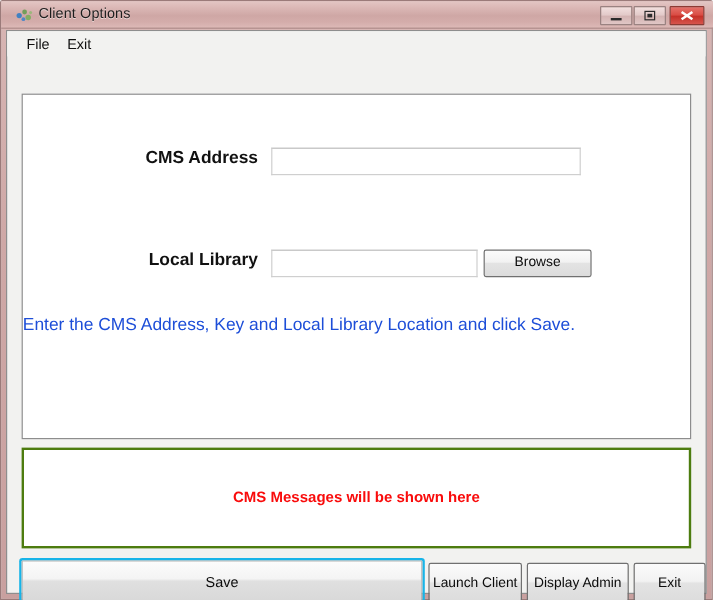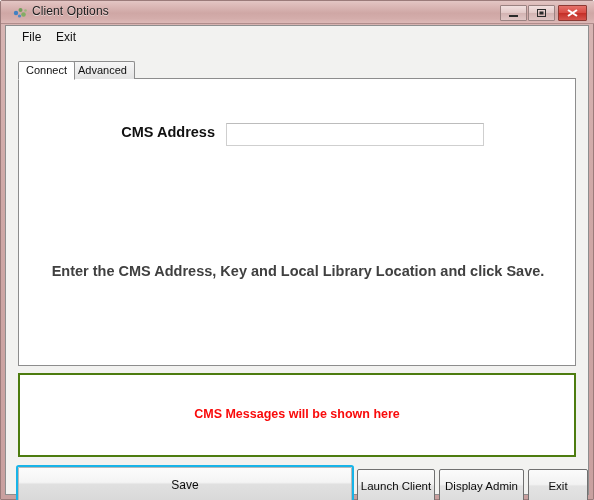--- a/index.html
+++ b/index.html
@@ -208,24 +208,23 @@
     width: 90px;
     height: 23px;
     line-height: 21px;
   }
 
   #hint-text {
     position: absolute;
     left: 0;
     top: 184px;
     width: 558px;
-    text-align: center;
     font-size: 14.5px;
-    font-weight: bold;
-    color: #404040;
+    font-weight: normal;
+    color: #1d4ed8;
     white-space: nowrap;
   }
 
   
   #msgbox {
     position: absolute;
     left: 12px; top: 347px;
     width: 558px;
     height: 84px;
     box-sizing: border-box;
@@ -312,33 +311,34 @@
     </div>
   </div>
 
   <div id="frame-inner">
 
     <div id="menubar">
       <div class="menu-item" id="menu-file">File</div>
       <div class="menu-item" id="menu-help">Exit</div>
     </div>
 
-    <div id="tabstrip">
-      <div class="tab" id="tab-connect">Connect</div>
-      <div class="tab" id="tab-advanced">Advanced</div>
-    </div>
 
     <div id="tabpanel">
 
       <div class="form-row" id="row-cms">
         <div class="field-label">CMS Address</div>
         <input class="text-input" id="input-cms" type="text" value="" style="">
       </div>
 
 
+      <div class="form-row" id="row-lib">
+        <div class="field-label">Local Library</div>
+        <input class="text-input" id="input-lib" type="text" value="" style="">
+        <div class="push-btn" id="btn-browse">Browse</div>
+      </div>
 
       <div id="hint-text">Enter the CMS Address, Key and Local Library Location and click Save.</div>
     </div>
 
     <div id="msgbox">
       <div id="msgbox-text">CMS Messages will be shown here</div>
     </div>
 
     <div class="push-btn" id="btn-save">Save</div>
     <div class="push-btn" id="btn-launch">Launch Client</div>

